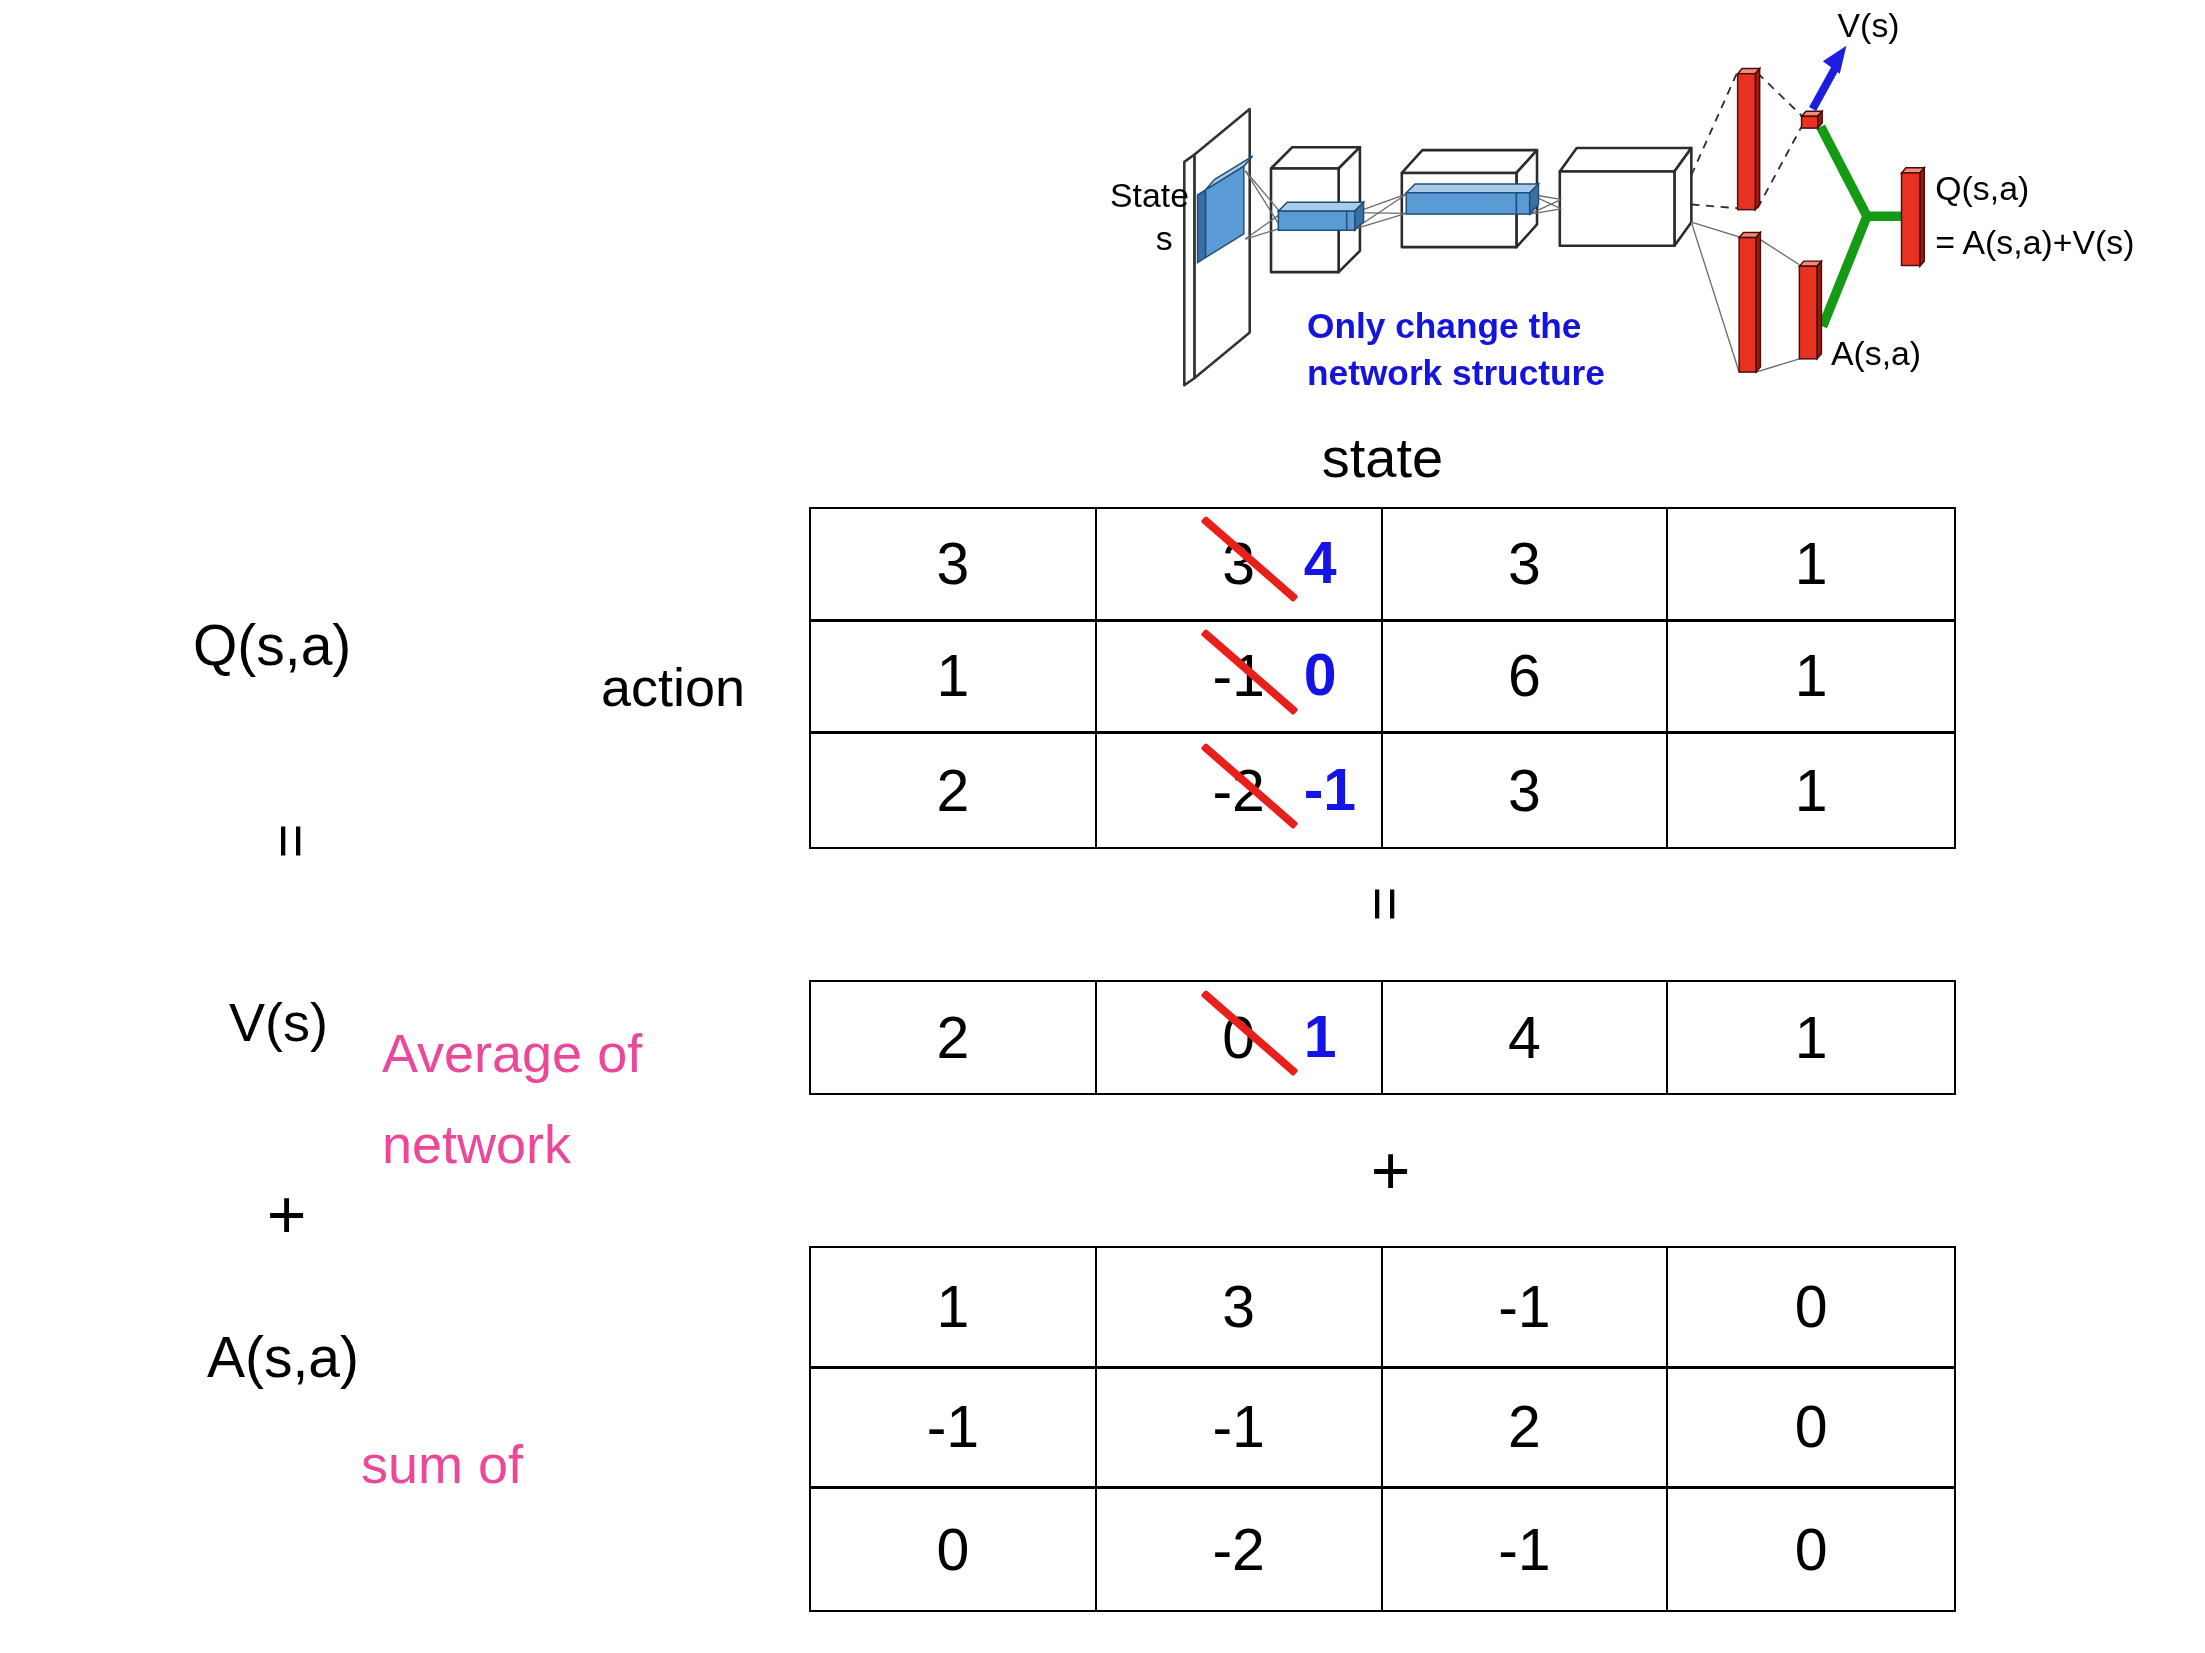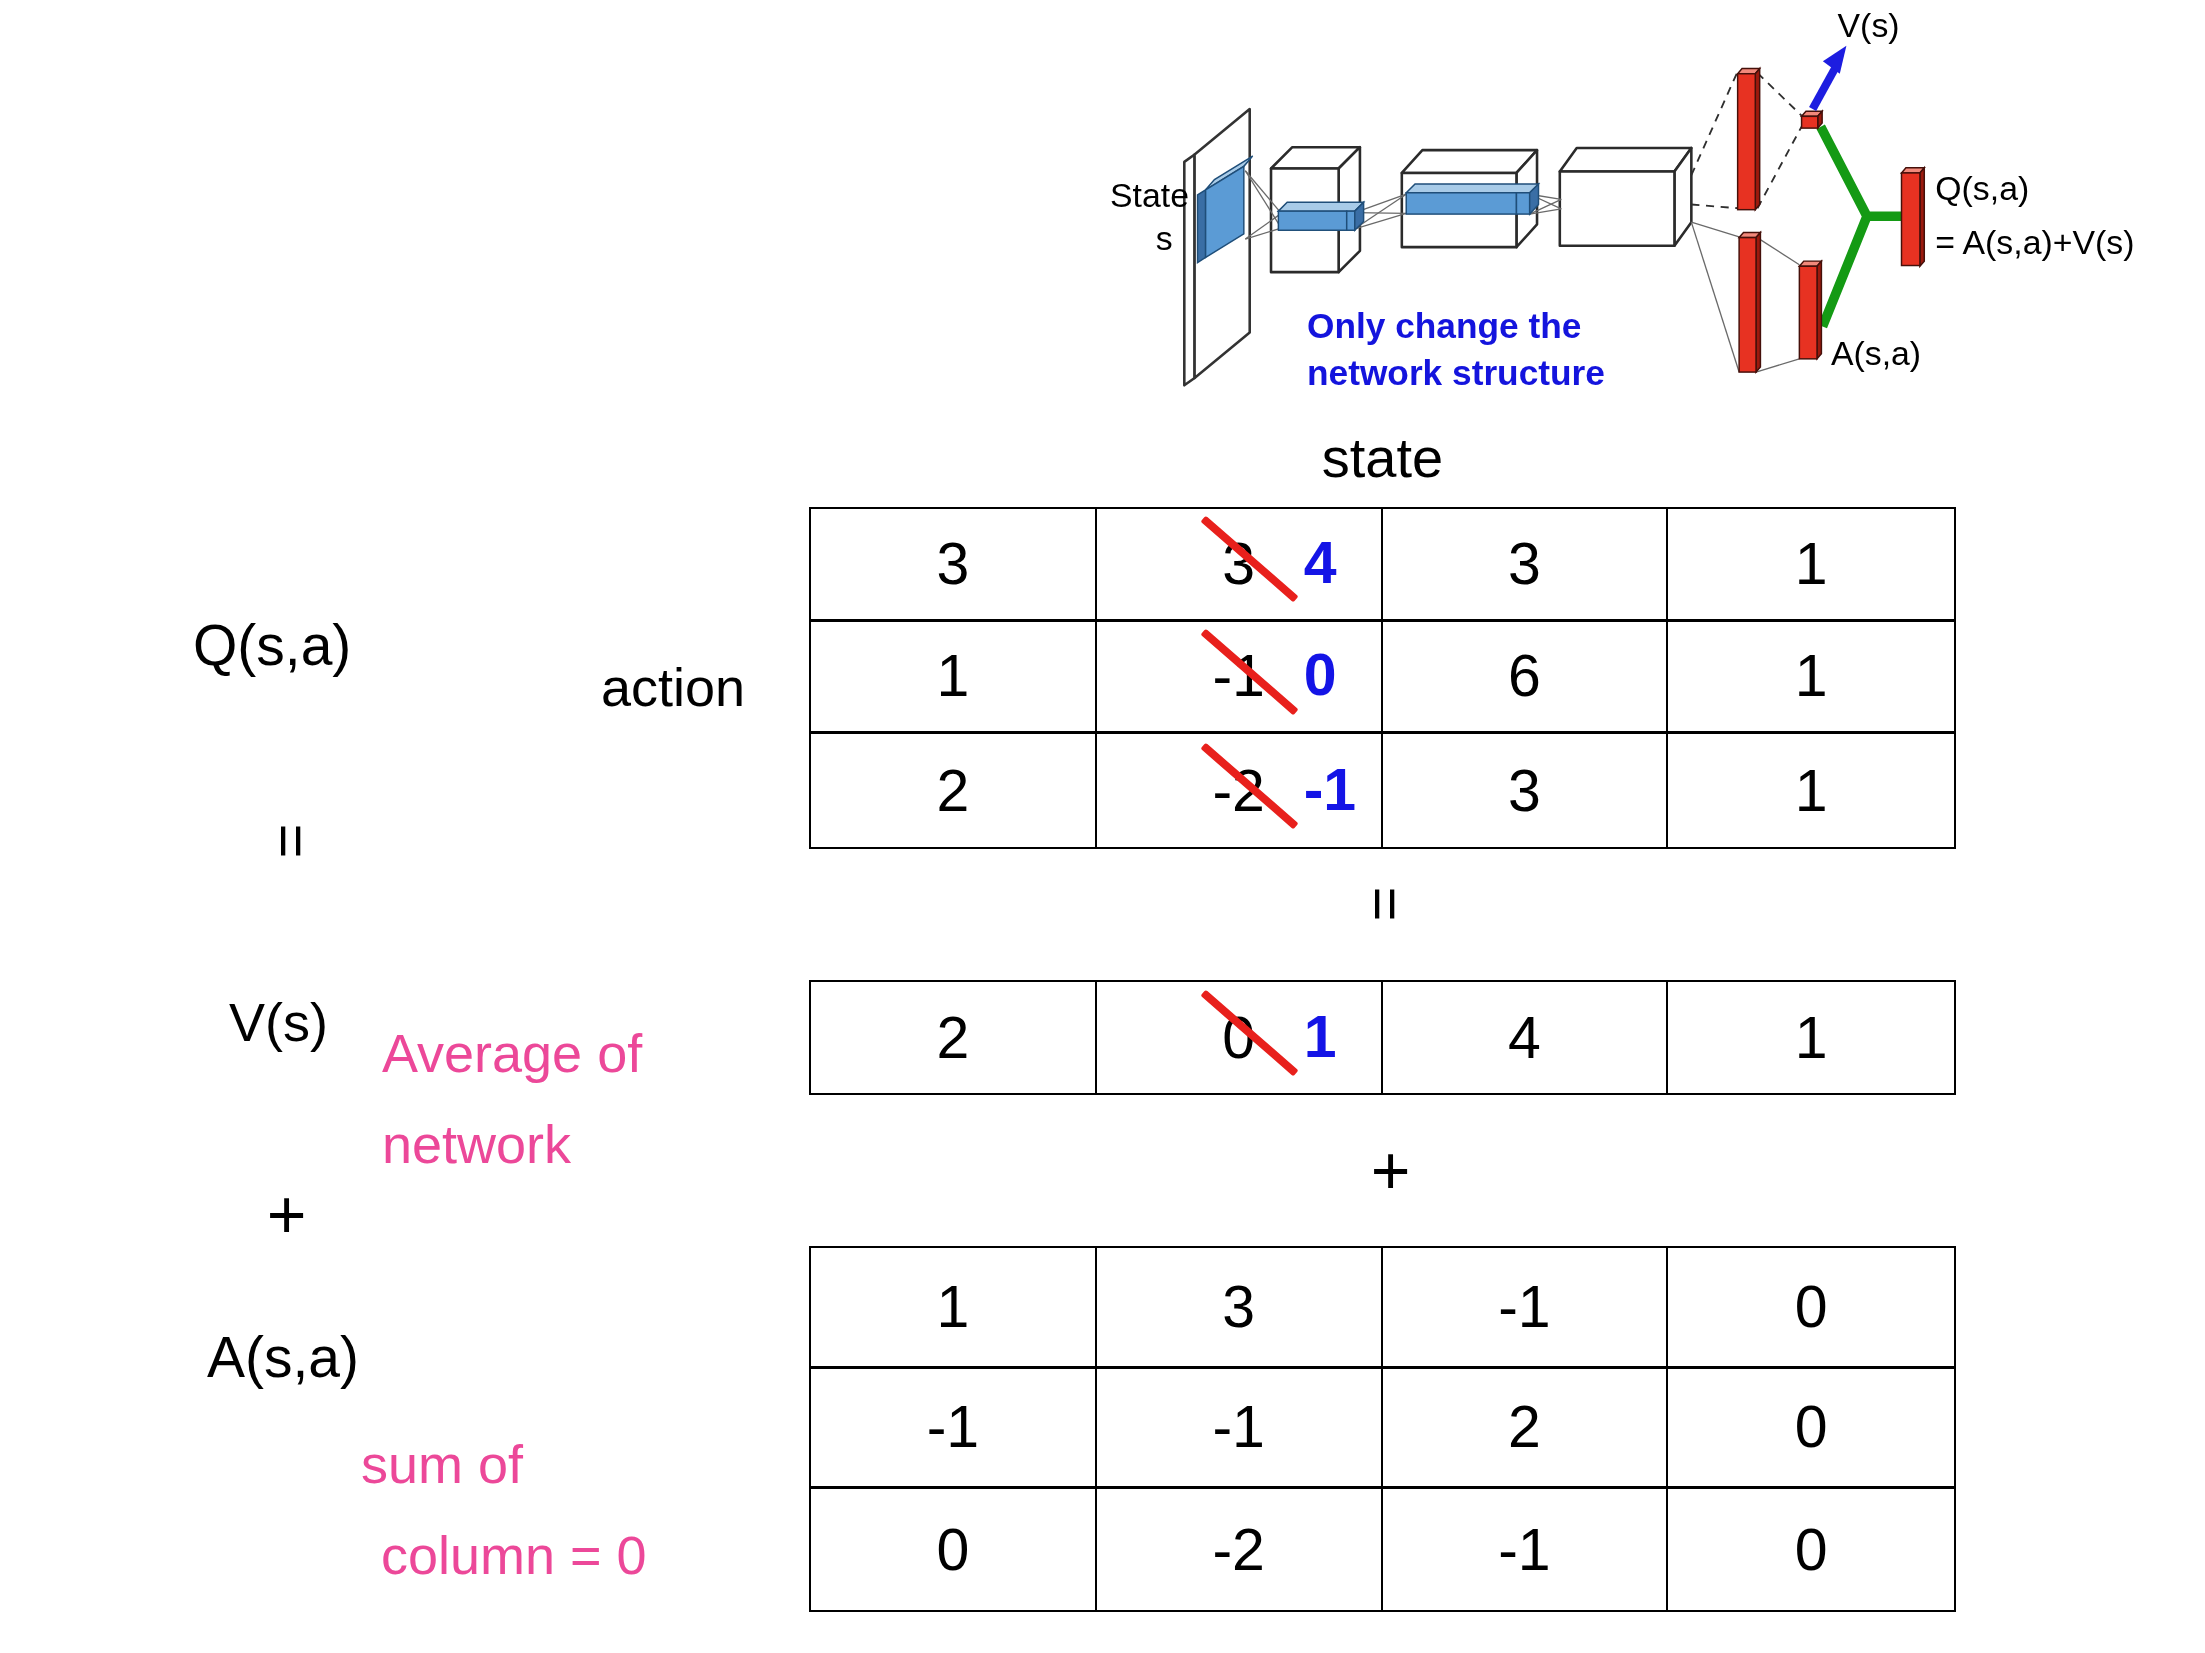--- a/index.html
+++ b/index.html
@@ -189,21 +189,20 @@
   <div class="abs eqlabel" id="q-label">Q(s,a)</div>
   <div class="abs rot-eq" id="equals-left">=</div>
   <div class="abs eqlabel" id="v-label">V(s)</div>
   <div class="abs plus" id="plus-left">+</div>
   <div class="abs eqlabel" id="a-label">A(s,a)</div>
   <div class="abs rot-eq" id="equals-mid">=</div>
   <div class="abs plus" id="plus-mid">+</div>
   <div class="abs bluenote" id="avg1">Average of</div>
   <div class="abs bluenote" id="avg2">network</div>
   <div class="abs bluenote" id="sum1">sum of</div>
-  <div class="abs bluenote" id="sum2">column = 0</div>
   <div class="abs" id="state-header">state</div>
   <div class="abs" id="action-header">action</div>
 
   <div class="tbl" id="q-tbl">
     <div class="cell">
         <span>3</span>
       </div>
     <div class="cell">
       <span class="old">3</span>
       <span class="slash"></span>

